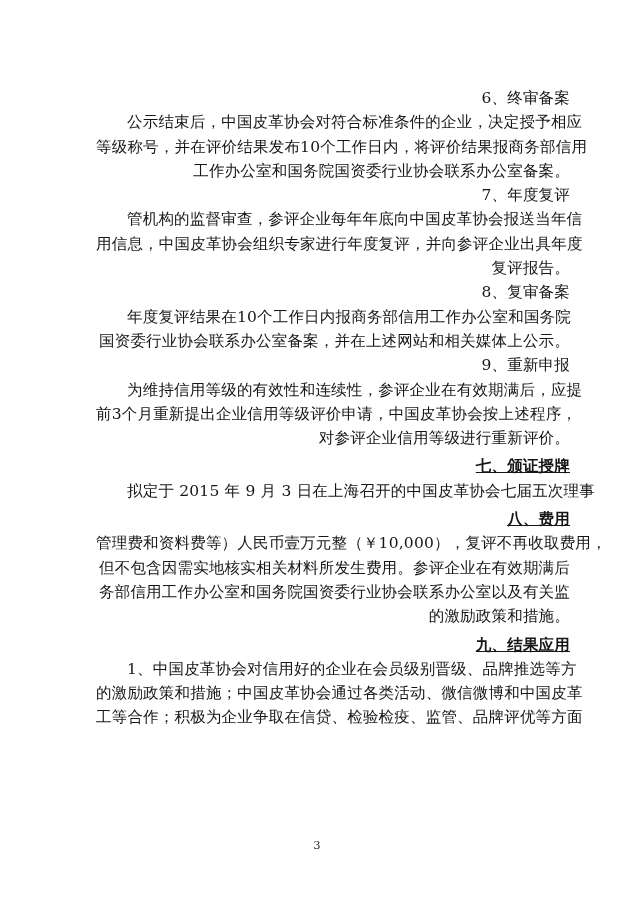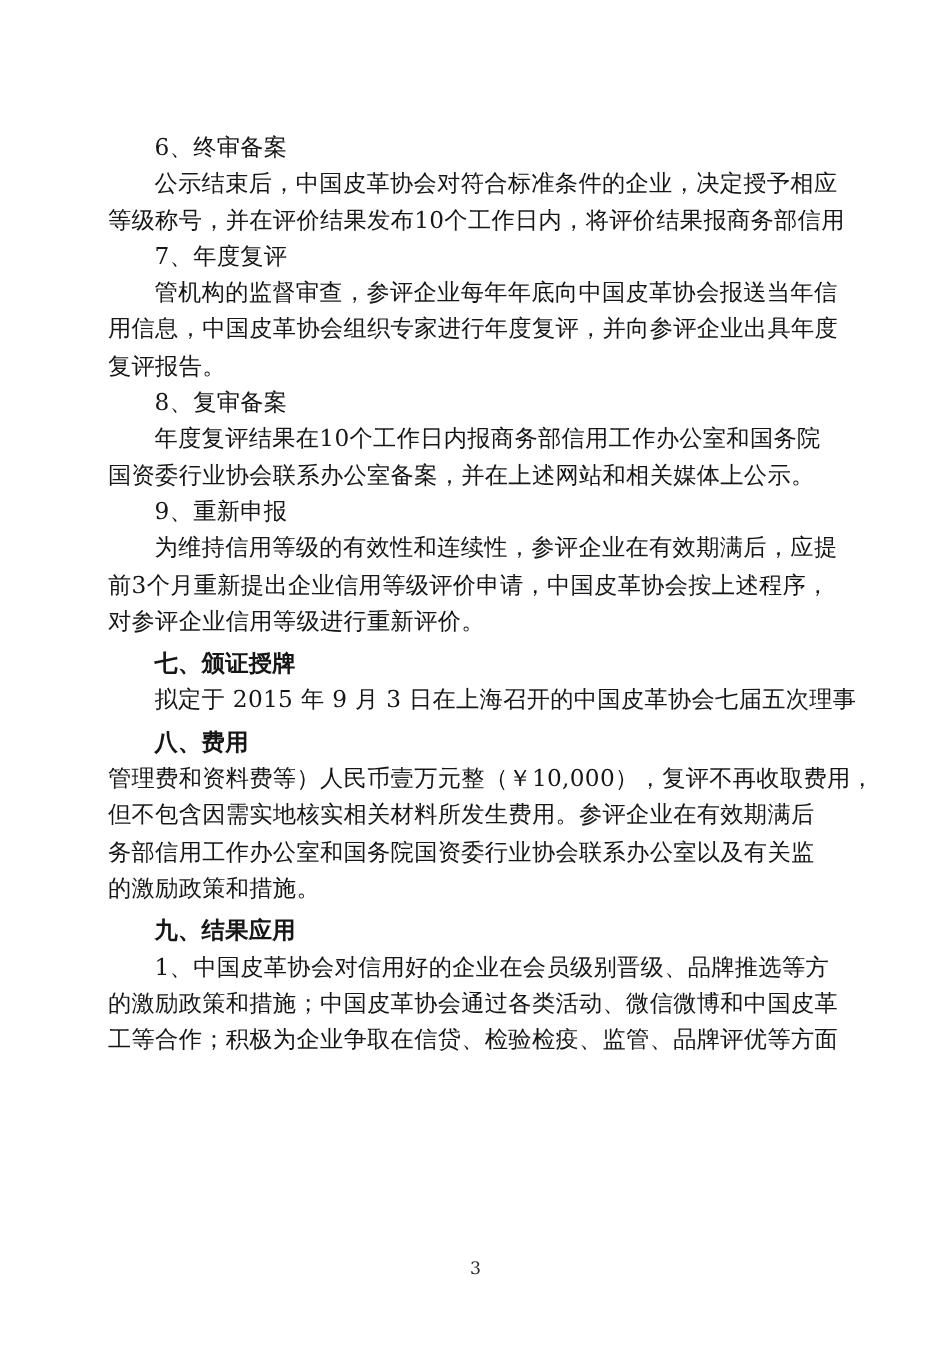--- a/index.html
+++ b/index.html
@@ -10,57 +10,60 @@
   .page {
     position: relative;
     width: 634px;
     height: 899px;
     background: #ffffff;
     overflow: hidden;
     font-family: "DejaVu Serif", "Liberation Serif", serif;
   }
   .textblock {
     position: absolute;
-    left: 72px;
+    left: 96px;
     top: 86px;
     width: 474px;
+    text-align: right;
   }
   .line {
     font-size: 15.5px;
     line-height: 24.3px;
     color: #161616;
     letter-spacing: 0.2px;
     white-space: nowrap;
   }
   .line.indent {
     padding-left: 31px;
   }
   .line.heading {
     font-weight: bold;
     margin-top: 4px;
+    text-decoration: underline;
   }
   .footer {
     position: absolute;
     top: 838px;
     left: 0;
     width: 634px;
     text-align: center;
     font-size: 11.5px;
     color: #2a2a2a;
     font-family: "DejaVu Serif", "Liberation Serif", serif;
   }
 </style>
 </head>
 <body>
 
 <div class="page">
   <div class="textblock">
     <div class="line indent">6、终审备案</div>
     <div class="line indent">公示结束后，中国皮革协会对符合标准条件的企业，决定授予相应</div>
     <div class="line">等级称号，并在评价结果发布10个工作日内，将评价结果报商务部信用</div>
+    <div class="line">工作办公室和国务院国资委行业协会联系办公室备案。</div>
     <div class="line indent">7、年度复评</div>
     <div class="line indent">管机构的监督审查，参评企业每年年底向中国皮革协会报送当年信</div>
     <div class="line">用信息，中国皮革协会组织专家进行年度复评，并向参评企业出具年度</div>
     <div class="line">复评报告。</div>
     <div class="line indent">8、复审备案</div>
     <div class="line indent">年度复评结果在10个工作日内报商务部信用工作办公室和国务院</div>
     <div class="line">国资委行业协会联系办公室备案，并在上述网站和相关媒体上公示。</div>
     <div class="line indent">9、重新申报</div>
     <div class="line indent">为维持信用等级的有效性和连续性，参评企业在有效期满后，应提</div>
     <div class="line">前3个月重新提出企业信用等级评价申请，中国皮革协会按上述程序，</div>

